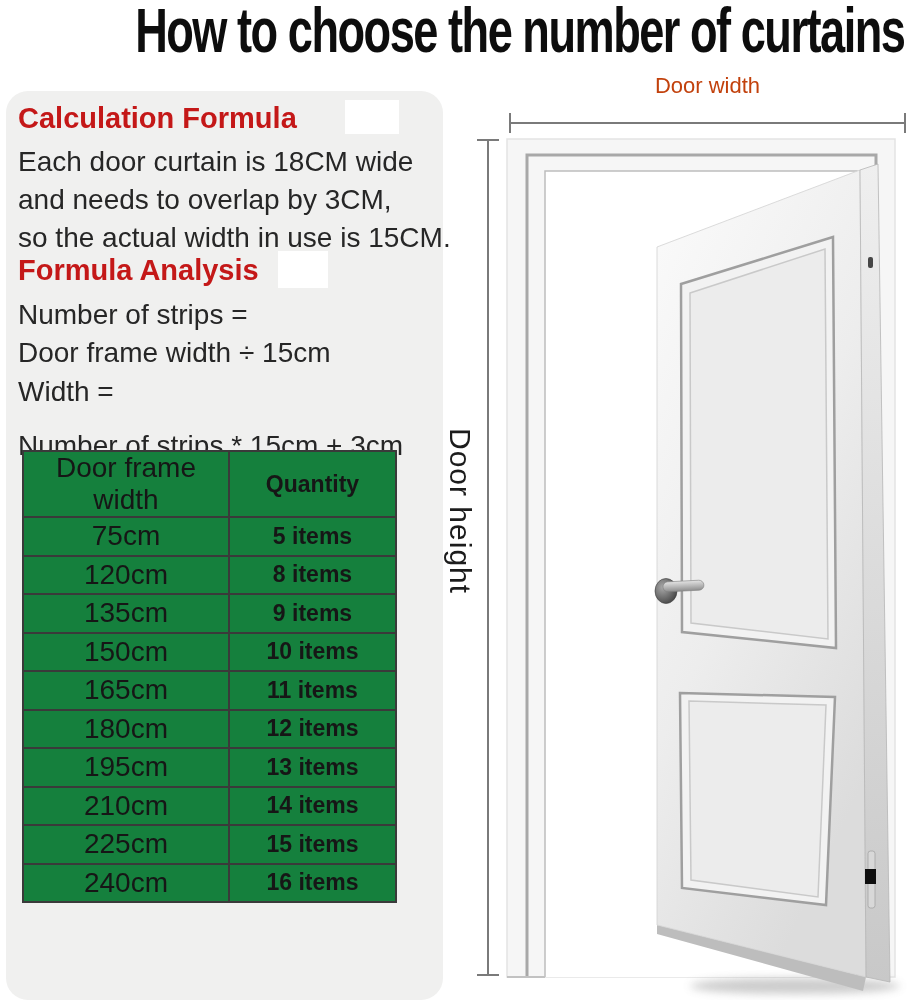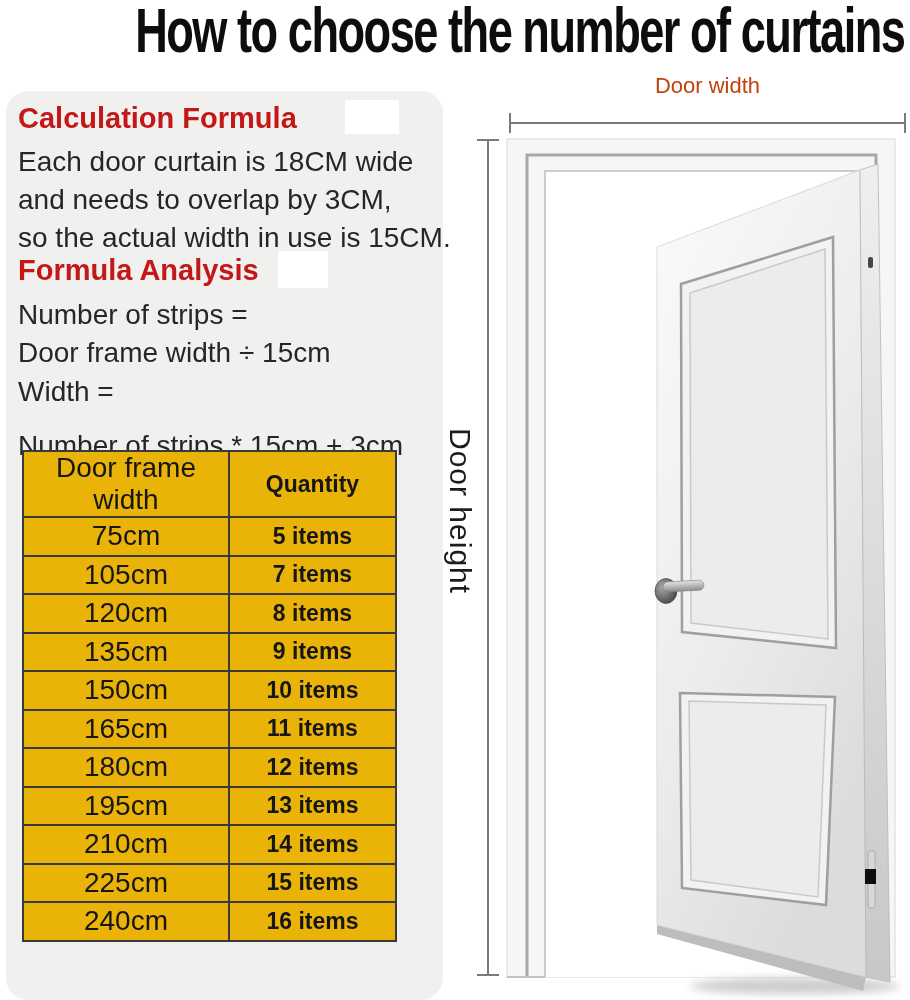--- a/index.html
+++ b/index.html
@@ -23,21 +23,21 @@
     background:#f0f0ef;
     border-radius:22px;
   }
   .left-panel .abs { position:absolute; white-space:nowrap; }
   .heading-red { font-size:29px; font-weight:700; color:#c41818; }
   .body-line  { font-size:28px; color:#262626; }
   .white-patch { position:absolute; background:#ffffff; }
   
   .qty-table {
     position:absolute; left:16px; top:359px; width:373px;
-    border-collapse:collapse; background:#eab308; table-layout:fixed;
+    border-collapse:collapse; background:#15803d; table-layout:fixed;
   }
   .qty-table th, .qty-table td {
     border:2px solid #3a3a3a; text-align:center; vertical-align:middle; padding:0;
   }
   .qty-table th { height:38px; font-size:22px; font-weight:700; color:#c41818; }
   .qty-table td { height:38.5px;margin-top:28px; }
   .qty-table .col-width { width:206px; font-size:28px; font-weight:400; color:#161616; }
   .qty-table .col-qty   { width:167px; font-size:23px; font-weight:700; color:#161616; }
   
   .door-width-label {
@@ -79,24 +79,20 @@
       <thead>
         <tr>
           <th class="col-width">Door frame width</th>
           <th class="col-qty">Quantity</th>
         </tr>
       </thead>
       <tbody>
           <tr>
             <td class="col-width">75cm</td>
             <td class="col-qty">5 items</td>
-          </tr>
-          <tr>
-            <td class="col-width">105cm</td>
-            <td class="col-qty">7 items</td>
           </tr>
           <tr>
             <td class="col-width">120cm</td>
             <td class="col-qty">8 items</td>
           </tr>
           <tr>
             <td class="col-width">135cm</td>
             <td class="col-qty">9 items</td>
           </tr>
           <tr>

